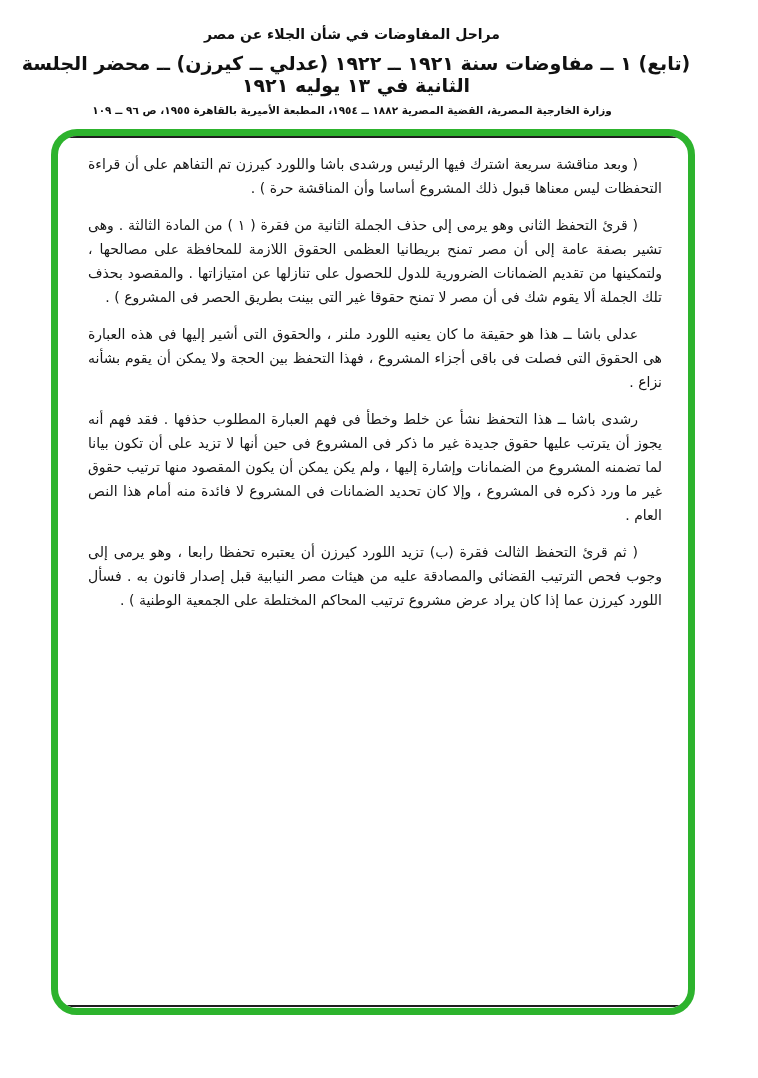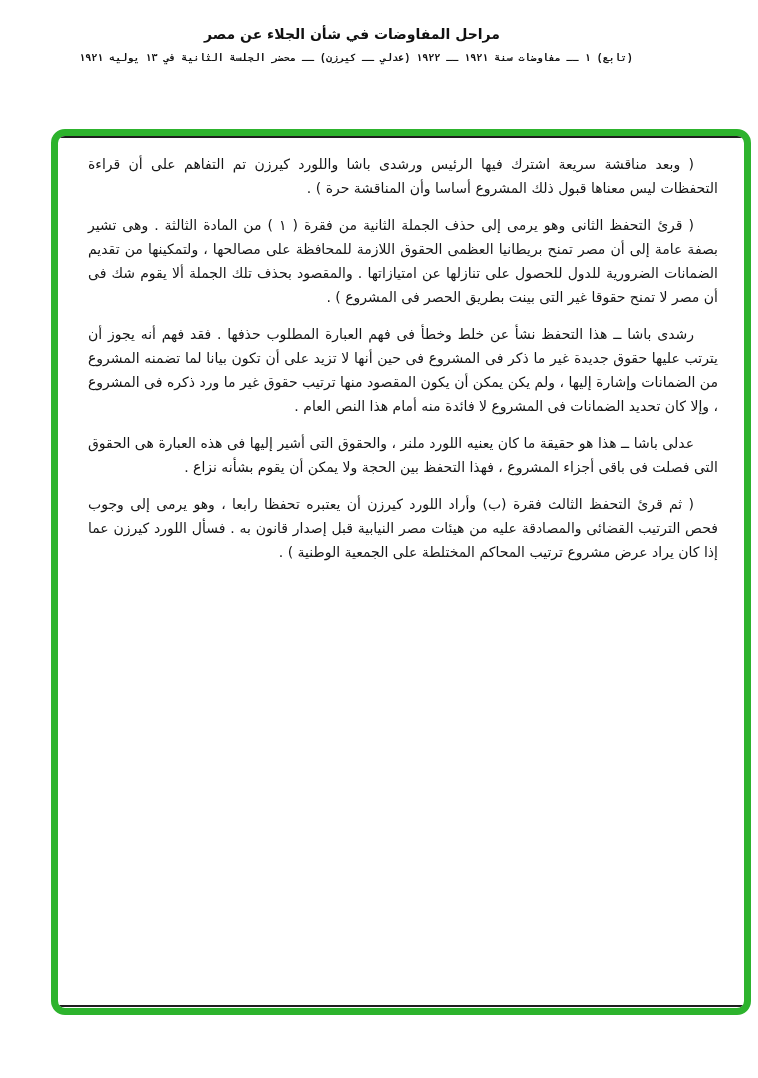--- a/index.html
+++ b/index.html
@@ -20,39 +20,38 @@
     text-align: center;
     direction: rtl;
   }
   .header .title {
     font-size: 14px;
     font-weight: 700;
     letter-spacing: 0;
     margin: 0 0 10px 0;
   }
   .header .subtitle {
-    font-size: 10px;
+    font-size: 19px;
     font-weight: 700;
     margin: 0 0 8px 8px;
-    font-family: Liberation Mono, monospace;
   }
   .header .source {
     font-size: 10.5px;
     font-weight: 700;
     margin: 0;
   }
   .highlight-box {
     position: absolute;
     left: 51px;
     top: 129px;
-    width: 700px;
+    width: 644px;
     height: 886px;
     box-sizing: border-box;
     border: 7px solid #2db32d;
-    border-radius: 14px;
+    border-radius: 26px;
     overflow: hidden;
     background: #ffffff;
   }
   .print-frame {
     position: absolute;
     left: 0;
     right: 0;
     top: 0;
     bottom: 1px;
     border-top: 2px solid #1e1e1e;
@@ -78,26 +77,27 @@
   }
 </style>
 </head>
 <body>
 
 <div class="page">
 
   <div class="header">
     <p class="title">مراحل المفاوضات في شأن الجلاء عن مصر</p>
     <p class="subtitle">(تابع) ١ ــ مفاوضات سنة ١٩٢١ ــ ١٩٢٢ (عدلي ــ كيرزن) ــ محضر الجلسة الثانية في ١٣ يوليه ١٩٢١</p>
+    <p class="source">وزارة الخارجية المصرية، القضية المصرية ١٨٨٢ ــ ١٩٥٤، المطبعة الأميرية بالقاهرة ١٩٥٥، ص ٩٦ ــ ١٠٩</p>
   </div>
 
   <div class="highlight-box" style="border-color: rgb(45, 179, 45);">
     <div class="print-frame"></div>
     <div class="box-content">
       <p>( وبعد مناقشة سريعة اشترك فيها الرئيس ورشدى باشا واللورد كيرزن تم التفاهم على أن قراءة التحفظات ليس معناها قبول ذلك المشروع أساسا وأن المناقشة حرة ) .</p>
       <p>( قرئ التحفظ الثانى وهو يرمى إلى حذف الجملة الثانية من فقرة ( ١ ) من المادة الثالثة . وهى تشير بصفة عامة إلى أن مصر تمنح بريطانيا العظمى الحقوق اللازمة للمحافظة على مصالحها ، ولتمكينها من تقديم الضمانات الضرورية للدول للحصول على تنازلها عن امتيازاتها . والمقصود بحذف تلك الجملة ألا يقوم شك فى أن مصر لا تمنح حقوقا غير التى بينت بطريق الحصر فى المشروع ) .</p>
+      <p>عدلى باشا ــ هذا هو حقيقة ما كان يعنيه اللورد ملنر ، والحقوق التى أشير إليها فى هذه العبارة هى الحقوق التى فصلت فى باقى أجزاء المشروع ، فهذا التحفظ بين الحجة ولا يمكن أن يقوم بشأنه نزاع .</p>
       <p>رشدى باشا ــ هذا التحفظ نشأ عن خلط وخطأ فى فهم العبارة المطلوب حذفها . فقد فهم أنه يجوز أن يترتب عليها حقوق جديدة غير ما ذكر فى المشروع فى حين أنها لا تزيد على أن تكون بيانا لما تضمنه المشروع من الضمانات وإشارة إليها ، ولم يكن يمكن أن يكون المقصود منها ترتيب حقوق غير ما ورد ذكره فى المشروع ، وإلا كان تحديد الضمانات فى المشروع لا فائدة منه أمام هذا النص العام .</p>
-      <p>عدلى باشا ــ هذا هو حقيقة ما كان يعنيه اللورد ملنر ، والحقوق التى أشير إليها فى هذه العبارة هى الحقوق التى فصلت فى باقى أجزاء المشروع ، فهذا التحفظ بين الحجة ولا يمكن أن يقوم بشأنه نزاع .</p>
-      <p>( ثم قرئ التحفظ الثالث فقرة (ب) وأراد اللورد كيرزن أن يعتبره تحفظا رابعا ، وهو يرمى إلى وجوب فحص الترتيب القضائى والمصادقة عليه من هيئات مصر النيابية قبل إصدار قانون به . فسأل اللورد كيرزن عما إذا كان يراد عرض مشروع ترتيب المحاكم المختلطة على الجمعية الوطنية ) .</p>
+      <p>( ثم قرئ التحفظ الثالث فقرة (ب) تزيد اللورد كيرزن أن يعتبره تحفظا رابعا ، وهو يرمى إلى وجوب فحص الترتيب القضائى والمصادقة عليه من هيئات مصر النيابية قبل إصدار قانون به . فسأل اللورد كيرزن عما إذا كان يراد عرض مشروع ترتيب المحاكم المختلطة على الجمعية الوطنية ) .</p>
     </div>
   </div>
 
 </div>
 
 </body></html>

